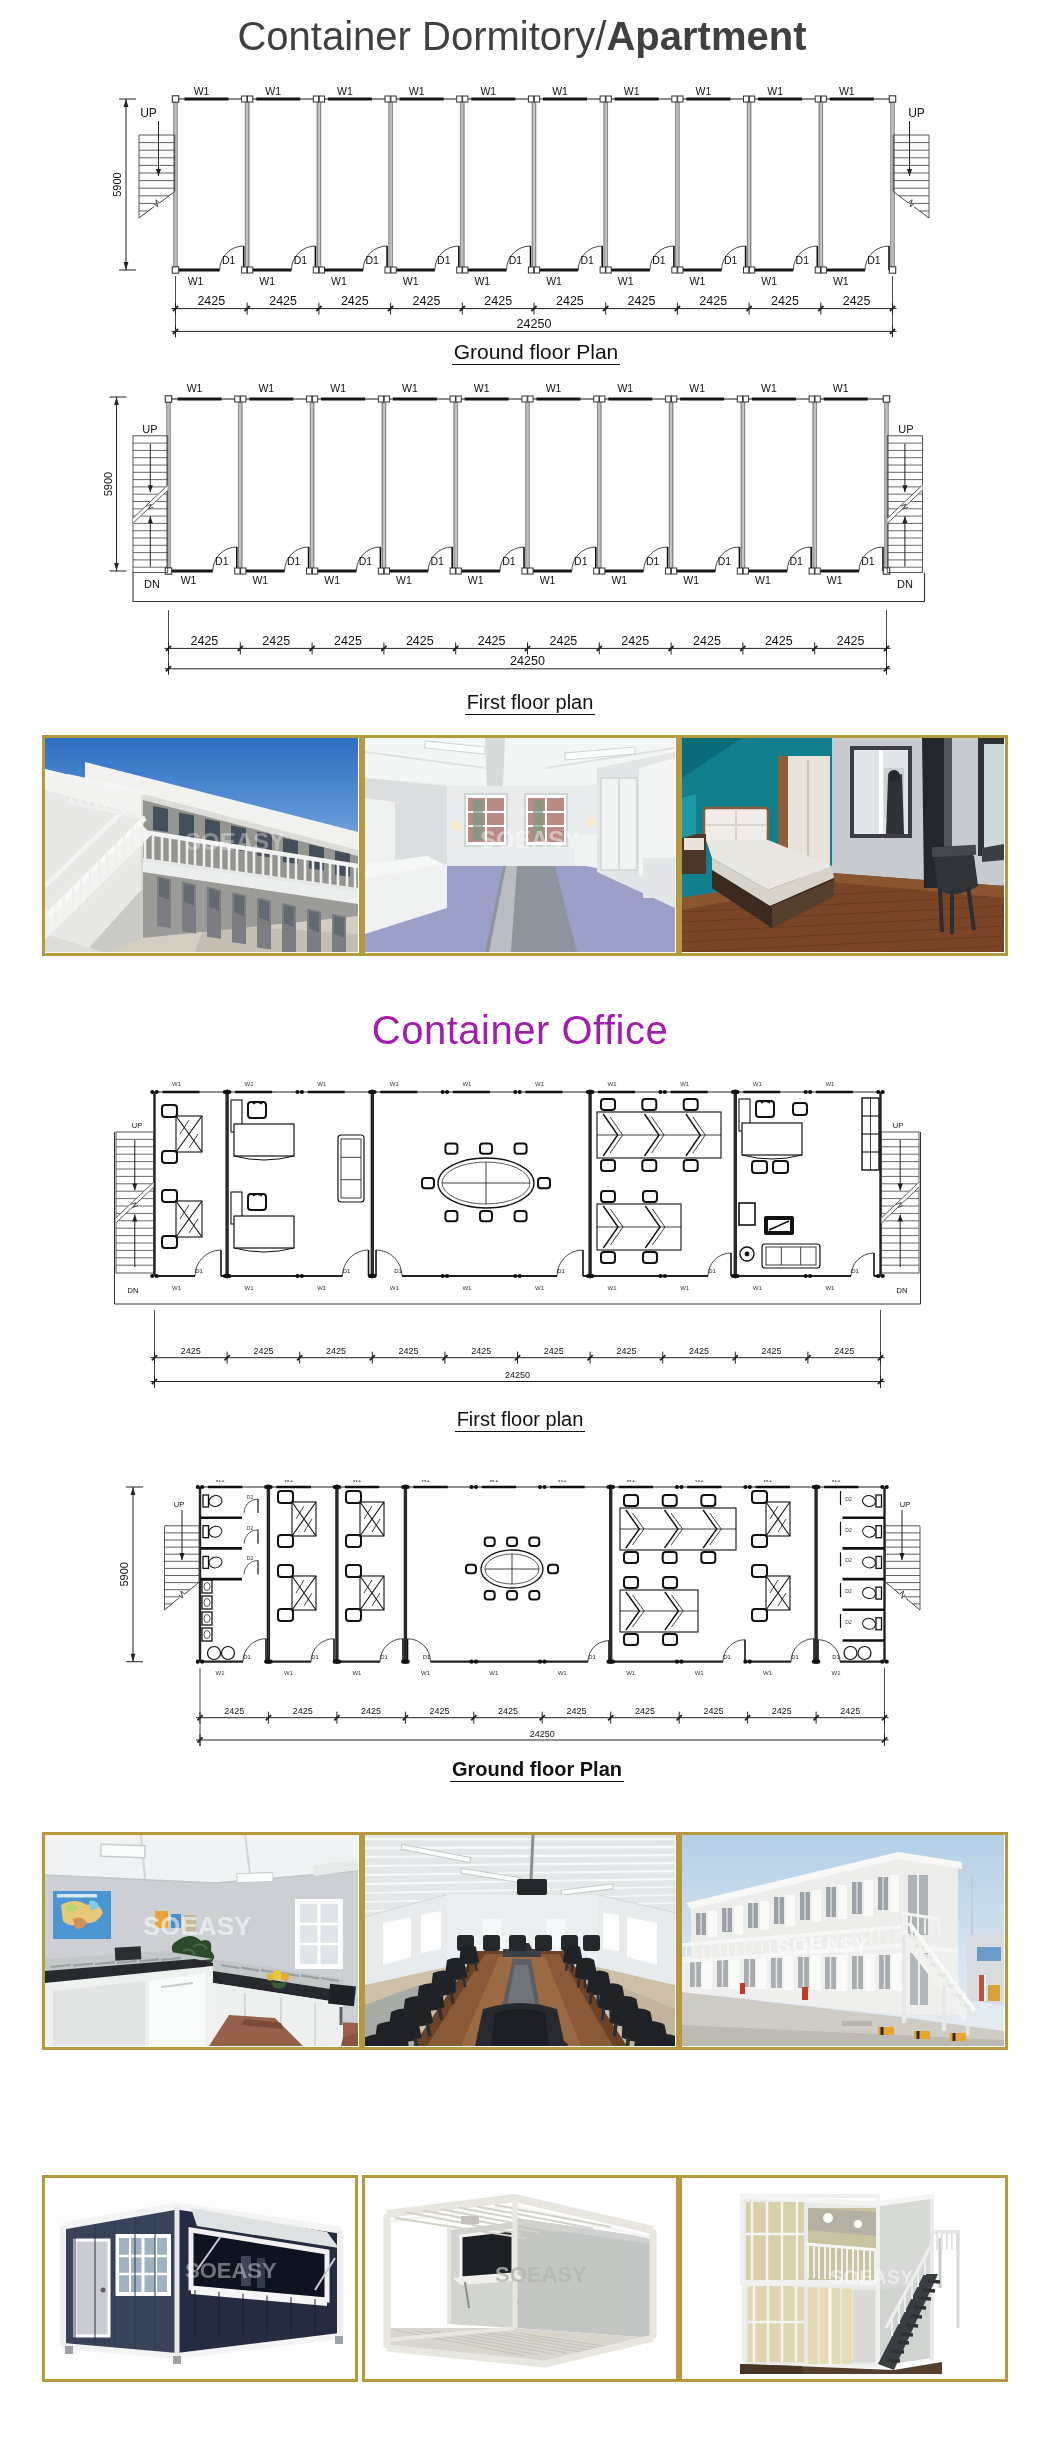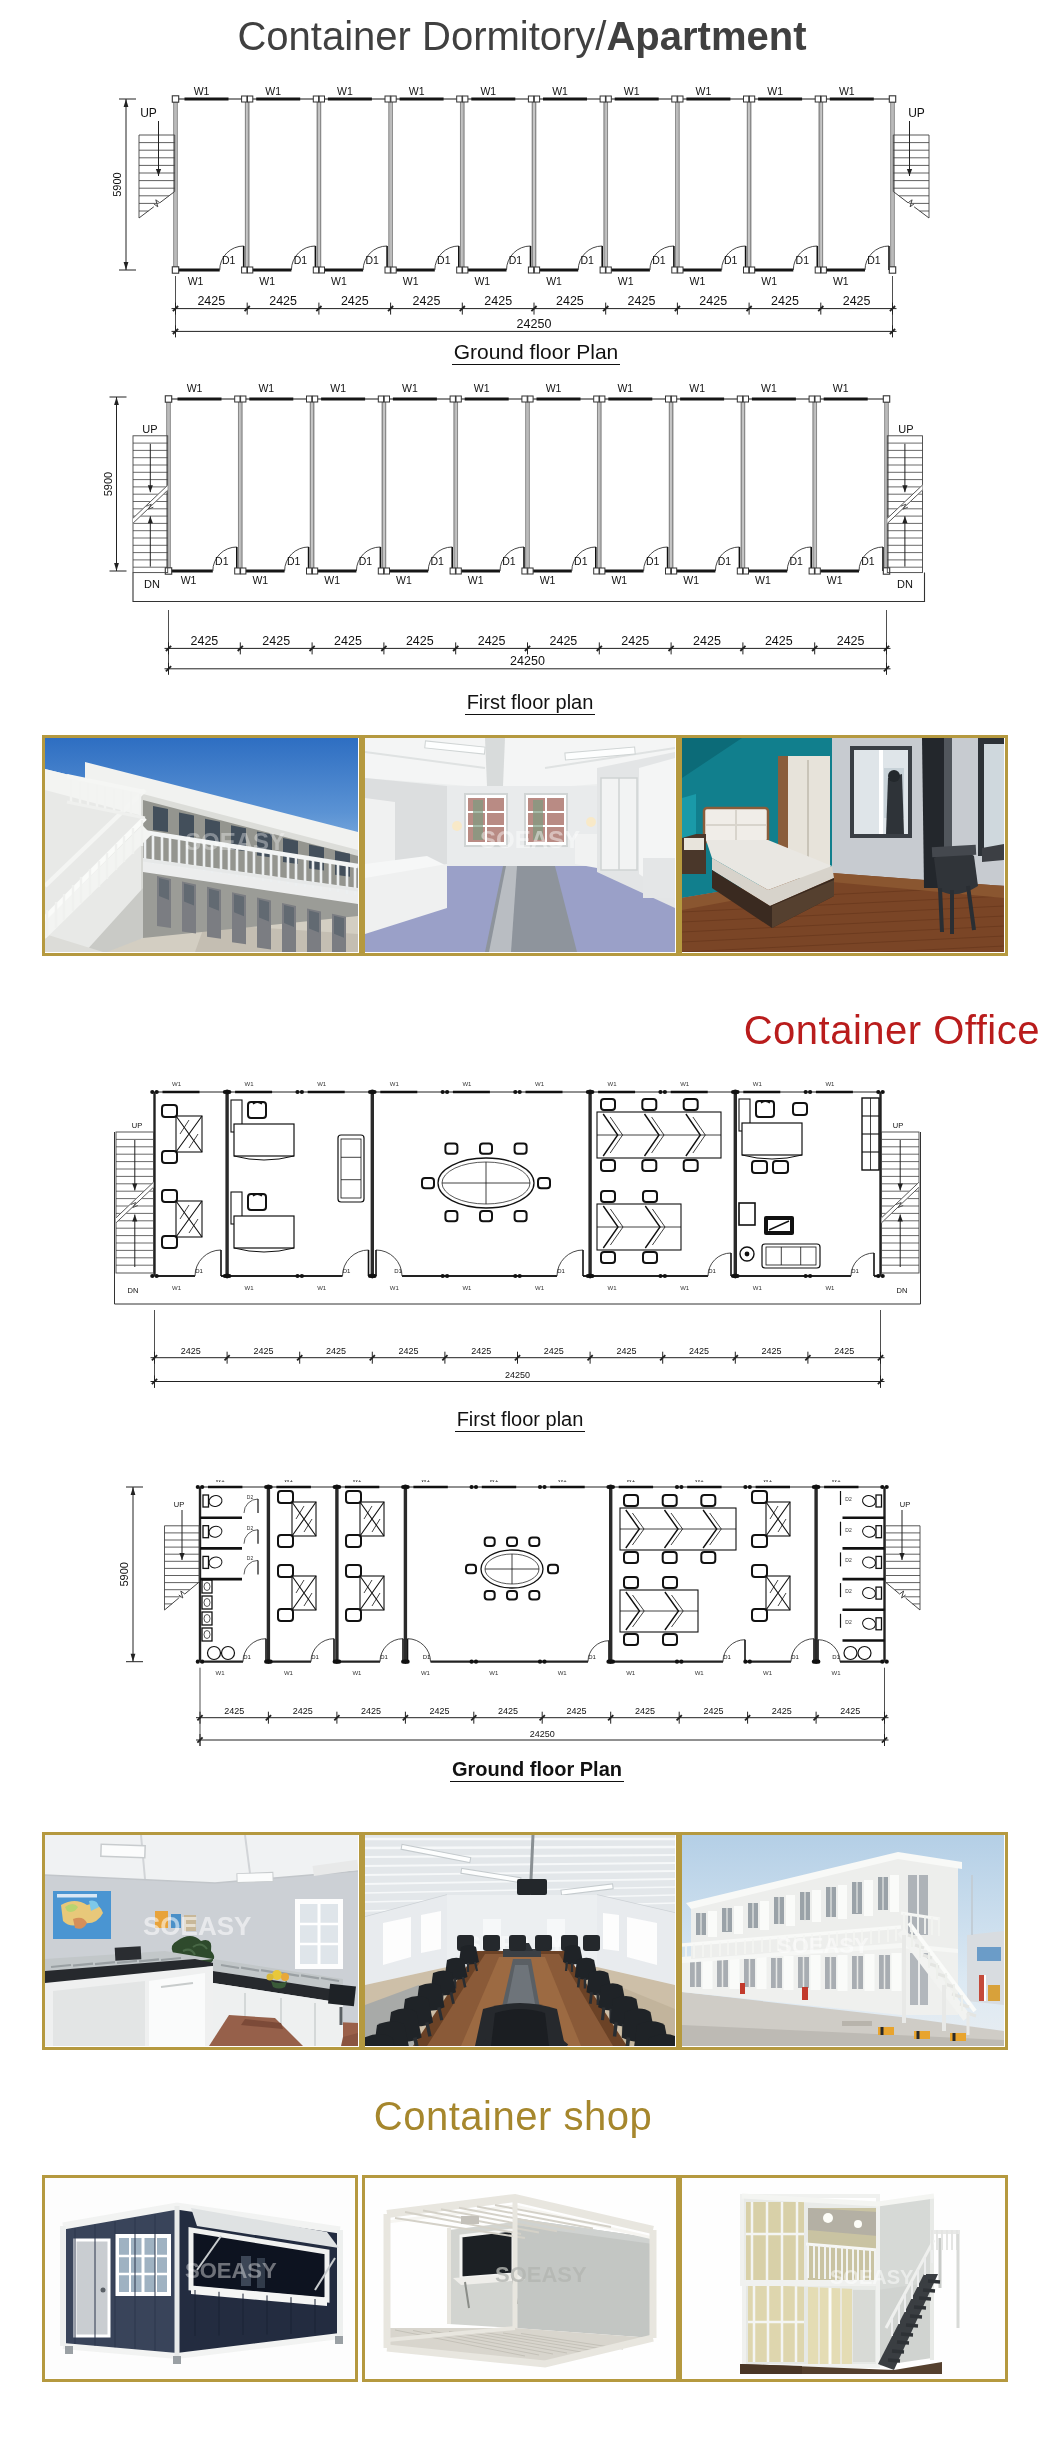--- a/index.html
+++ b/index.html
@@ -682,21 +682,21 @@
         <polygon points="30.0,132.0 88.0,168.0 152.0,140.0 152.0,158.0 90.0,190.0 30.0,150.0" fill="#3a2a20"></polygon>
         <polygon points="90.0,168.0 152.0,142.0 152.0,158.0 90.0,190.0" fill="#55402f"></polygon>
         <rect x="0" y="96" width="24" height="40" fill="#4a372a"></rect>
         <rect x="2" y="100" width="20" height="12" fill="#e8e4dc"></rect>
         <polygon points="0.0,60.0 14.0,56.0 14.0,96.0 0.0,100.0" fill="#1a9aa8"></polygon>
         <polygon points="300.0,110.0 322.0,106.0 322.0,122.0 300.0,124.0" fill="#3c3f44"></polygon>
         <path d="M 252 120 q 26 -14 40 -2 l 4 30 q -22 14 -40 4 Z" fill="#303439"></path>
         <path d="M 258 150 l 2 44 M 286 148 l 6 44 M 270 152 l 0 44" stroke="#2a2e33" stroke-width="4" fill="none"></path>
         <rect x="250" y="108" width="44" height="10" fill="#44484e" transform="rotate(-3 272 113)"></rect>
       </svg></div>
-    <div style="position:absolute;left:0;top:1008px;width:1040px;text-align:right;font:40px 'Liberation Sans',sans-serif;color:#b91c1c;letter-spacing:0.5px">Container Office</div>
+    <div style="position:absolute;left:0;top:1008px;width:1040px;text-align:center;font:40px 'Liberation Sans',sans-serif;color:#a21caf;letter-spacing:0.5px">Container Office</div>
     <svg style="position:absolute;left:0px;top:1070px" width="1050" height="365" viewBox="0 1070 1050 365">
       <path d="M 114.5 1132 L 114.5 1304 L 920.5 1304 L 920.5 1132" stroke="#333" stroke-width="1" fill="none"></path>
       <line x1="154.5" y1="1092.0" x2="880.5" y2="1092.0" stroke="#222" stroke-width="1.1"></line>
       <line x1="162.5" y1="1092.0" x2="199.5" y2="1092.0" stroke="#111" stroke-width="2.4"></line>
       <line x1="235.1" y1="1092.0" x2="272.1" y2="1092.0" stroke="#111" stroke-width="2.4"></line>
       <line x1="307.7" y1="1092.0" x2="344.7" y2="1092.0" stroke="#111" stroke-width="2.4"></line>
       <line x1="380.3" y1="1092.0" x2="417.3" y2="1092.0" stroke="#111" stroke-width="2.4"></line>
       <line x1="452.9" y1="1092.0" x2="489.9" y2="1092.0" stroke="#111" stroke-width="2.4"></line>
       <line x1="525.5" y1="1092.0" x2="562.5" y2="1092.0" stroke="#111" stroke-width="2.4"></line>
       <line x1="598.1" y1="1092.0" x2="635.1" y2="1092.0" stroke="#111" stroke-width="2.4"></line>
@@ -1636,21 +1636,20 @@
         <rect x="58" y="148" width="5" height="11" fill="#c23a2c"></rect>
         <rect x="196" y="192" width="16" height="8" fill="#e8a42e"></rect>
         <line x1="200" y1="192" x2="200" y2="200" stroke="#2a2a2a" stroke-width="3"></line>
         <rect x="232" y="196" width="16" height="8" fill="#e8a42e"></rect>
         <line x1="236" y1="196" x2="236" y2="204" stroke="#2a2a2a" stroke-width="3"></line>
         <rect x="268" y="198" width="16" height="8" fill="#e8a42e"></rect>
         <line x1="272" y1="198" x2="272" y2="206" stroke="#2a2a2a" stroke-width="3"></line>
         <rect x="160" y="186" width="30" height="5" fill="#b8b4ac"></rect>
         <text x="95" y="118" font-size="22" fill="#ffffff" opacity="0.5" font-family="Liberation Sans,sans-serif" font-weight="bold">SOEASY</text>
       </svg></div>
-    <div style="position:absolute;left:0;top:2094px;width:1026px;text-align:center;font:40px 'Liberation Sans',sans-serif;color:#a6872d;letter-spacing:0.5px">Container shop</div>
     <div style="position:absolute;left:42px;top:2175px;width:316px;height:207px;box-sizing:border-box;border:3.5px solid #b5993f;overflow:hidden;background:#fff"><svg width="309" height="200" viewBox="0 0 309 200">
         <rect width="309" height="200" fill="#fdfdfd"></rect>
         <polygon points="18.0,48.0 132.0,28.0 132.0,178.0 18.0,168.0" fill="#39445a"></polygon>
         <polygon points="132.0,28.0 295.0,52.0 295.0,158.0 132.0,178.0" fill="#232c40"></polygon>
         <path d="M 18 48 L 132 28 L 295 52" stroke="#f2f3f2" stroke-width="7" fill="none"></path>
         <path d="M 18 168 L 132 178 L 295 158" stroke="#f2f3f2" stroke-width="6" fill="none"></path>
         <line x1="18" y1="48" x2="18" y2="168" stroke="#eef0ef" stroke-width="6"></line>
         <line x1="132" y1="28" x2="132" y2="178" stroke="#e8eae9" stroke-width="5"></line>
         <line x1="295" y1="52" x2="295" y2="158" stroke="#eef0ef" stroke-width="6"></line>
         <rect x="30" y="62" width="34" height="96" fill="#c9cdd1" stroke="#fff" stroke-width="3"></rect>

